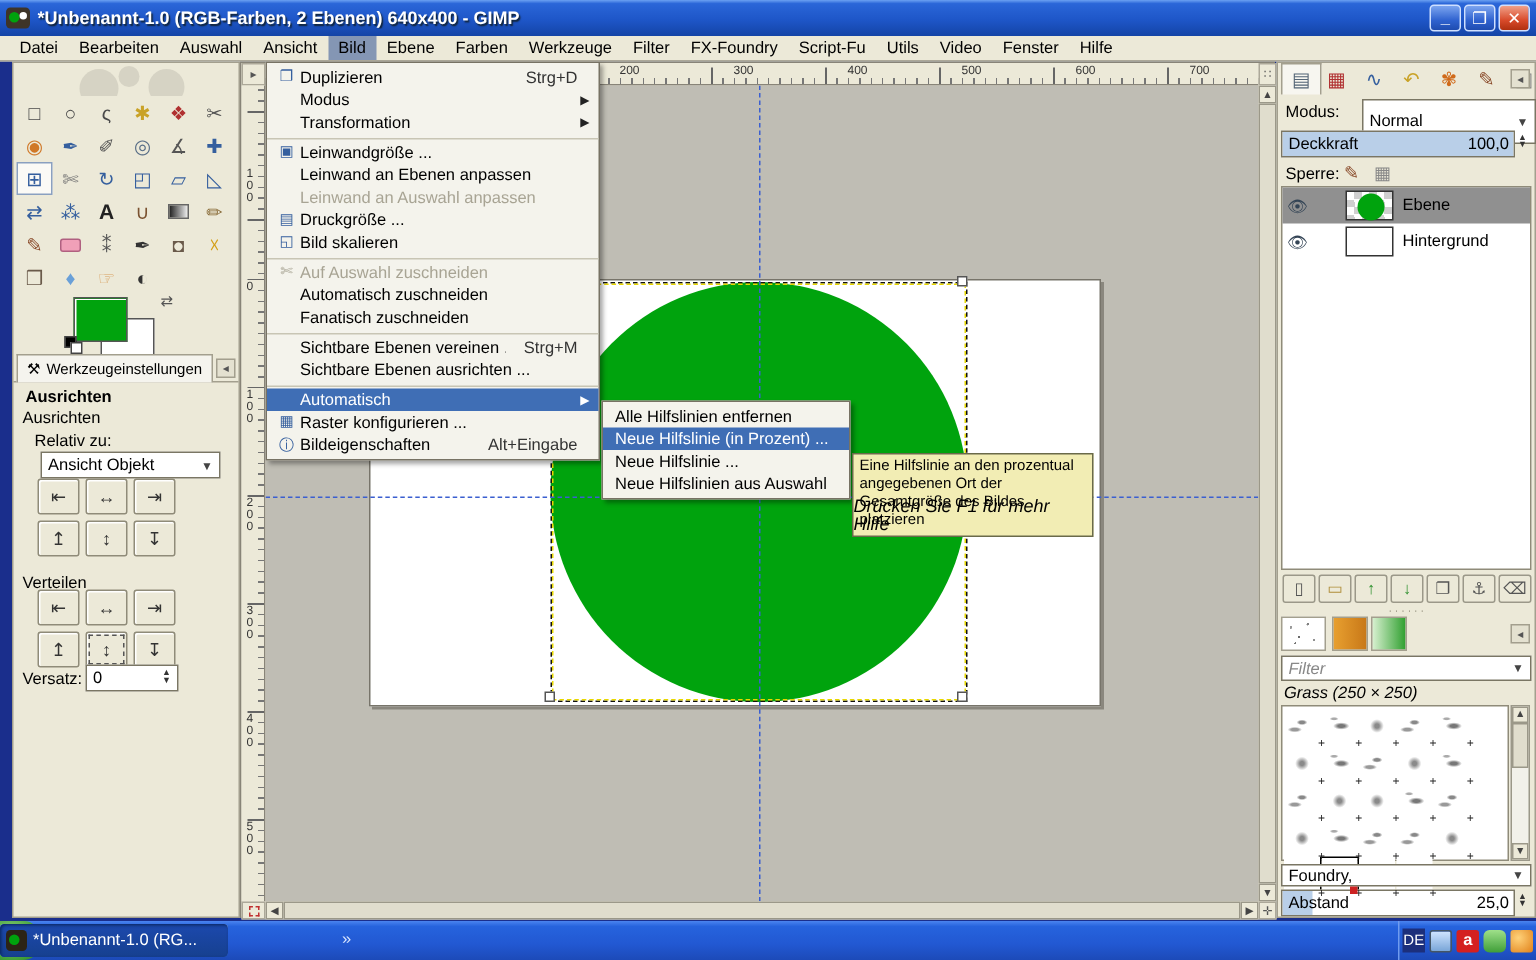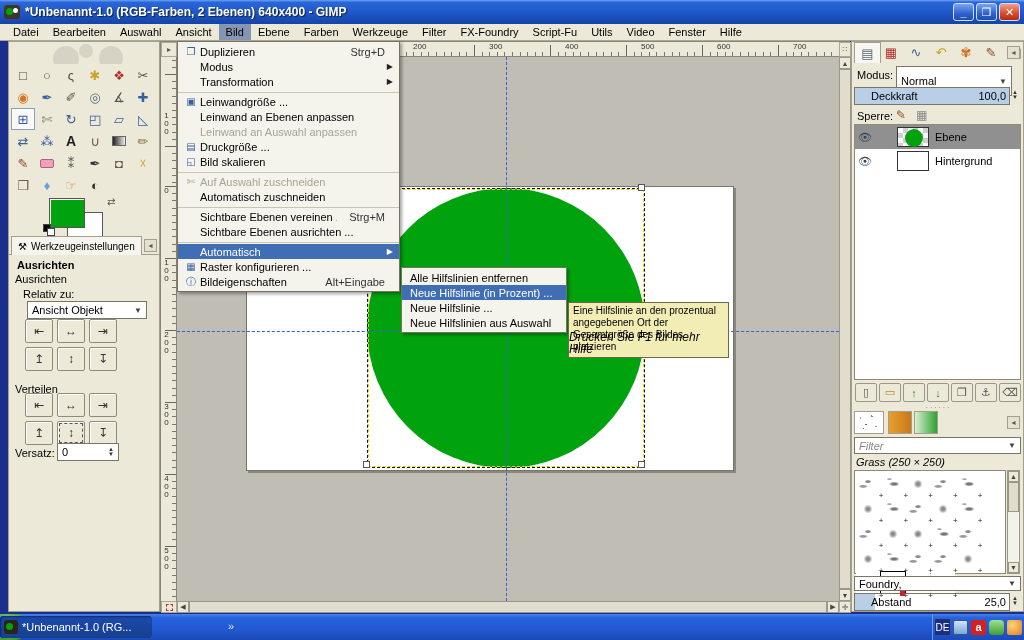--- a/index.html
+++ b/index.html
@@ -87,21 +87,21 @@
   .sthumb{position:absolute;background:#e0ddcd;border:1px solid #9b9889}
 
   
   .dock{position:absolute;left:851px;top:41px;width:173px;height:571px;background:#ece9d8;border:1px solid #a39f8e;font-size:11px}
   .dtab{position:absolute;top:0;height:21px;display:flex;align-items:center;justify-content:center;width:24px;font-size:13px}
   .dtab.active{background:#f7f6f0;border:1px solid #a39f8e;border-bottom:none;width:27px}
   .combo{position:absolute;background:#fff;border:1px solid #7a7664;display:flex;align-items:center;padding:0 4px}
   .combo .arr{margin-left:auto;font-size:8px;color:#444}
   .spinscale{position:absolute;border:1px solid #7a7664;background:#fff;display:flex;align-items:center;overflow:hidden}
   .spinscale .fill{position:absolute;left:0;top:0;bottom:0;background:#b9cfe8}
-  .spinscale .txt{position:relative;padding-left:16px}
+  .spinscale .txt{position:relative;padding-left:4px}
   .spinscale .val{position:relative;margin-left:auto;padding-right:3px}
   .layerlist{position:absolute;left:2px;top:82px;width:167px;height:256px;background:#fff;border:1px solid #8f8b79}
   .lrow{position:absolute;left:0;width:165px;height:24px;display:flex;align-items:center}
   .lrow.sel{background:#909090;color:#000}
   .eye{width:20px;text-align:center;font-size:11px;color:#345}
   .lthumb{width:32px;height:20px;border:1px solid #333;margin-left:22px;position:relative;flex:none;
     background:conic-gradient(#cfcfcf 0 25%,#fff 0 50%,#cfcfcf 0 75%,#fff 0) 0 0/10px 10px}
   .lthumb.white{background:#fff}
   .lthumb .dot{position:absolute;left:7px;top:1px;width:18px;height:18px;border-radius:50%}
   .lname{margin-left:6px;white-space:nowrap}
@@ -468,21 +468,21 @@
         </div>
         <div class="dtab" style="left: 127px;">
           <span class="glyph" style="color: rgb(138, 75, 43);">✎</span>
         </div>
         <div class="dtab" style="left: 152px;">
           <span class="glyph" style="color: rgb(136, 136, 136);">▥</span>
         </div>
       </div>
     <div class="collapse-btn" style="right:3px;top:4px">◂</div>
     <div class="abs" style="left:5px;top:27px">Modus:</div>
-    <div class="combo" style="left:44px;top:24px;width:116px;height:30px">
+    <div class="combo" style="left:56px;top:24px;width:116px;height:30px">
       <span>Normal</span>
       <span class="arr">▼</span>
     </div>
     <div class="spinscale" style="left:2px;top:45px;width:156px;height:18px">
       <span class="fill" style="width:100%"></span>
       <span class="txt">Deckkraft</span>
       <span class="val">100,0</span>
     </div>
     <div class="spinner abs" style="left:160px;top:48px">
         <span>▲</span>
@@ -654,20 +654,26 @@
       <span class="mi-label">Auf Auswahl zuschneiden</span>
       <span class="mi-short"></span>
       <span class="mi-arrow"></span>
     </div>
       <div class="mi">
       <span class="mi-icon"></span>
       <span class="mi-label">Automatisch zuschneiden</span>
       <span class="mi-short"></span>
       <span class="mi-arrow"></span>
     </div>
+      <div class="mi">
+      <span class="mi-icon"></span>
+      <span class="mi-label">Fanatisch zuschneiden</span>
+      <span class="mi-short"></span>
+      <span class="mi-arrow"></span>
+    </div>
       <div class="mi sep">
       
       
       
       
     </div>
       <div class="mi">
       <span class="mi-icon"></span>
       <span class="mi-label">Sichtbare Ebenen vereinen ...</span>
       <span class="mi-short">Strg+M</span>

